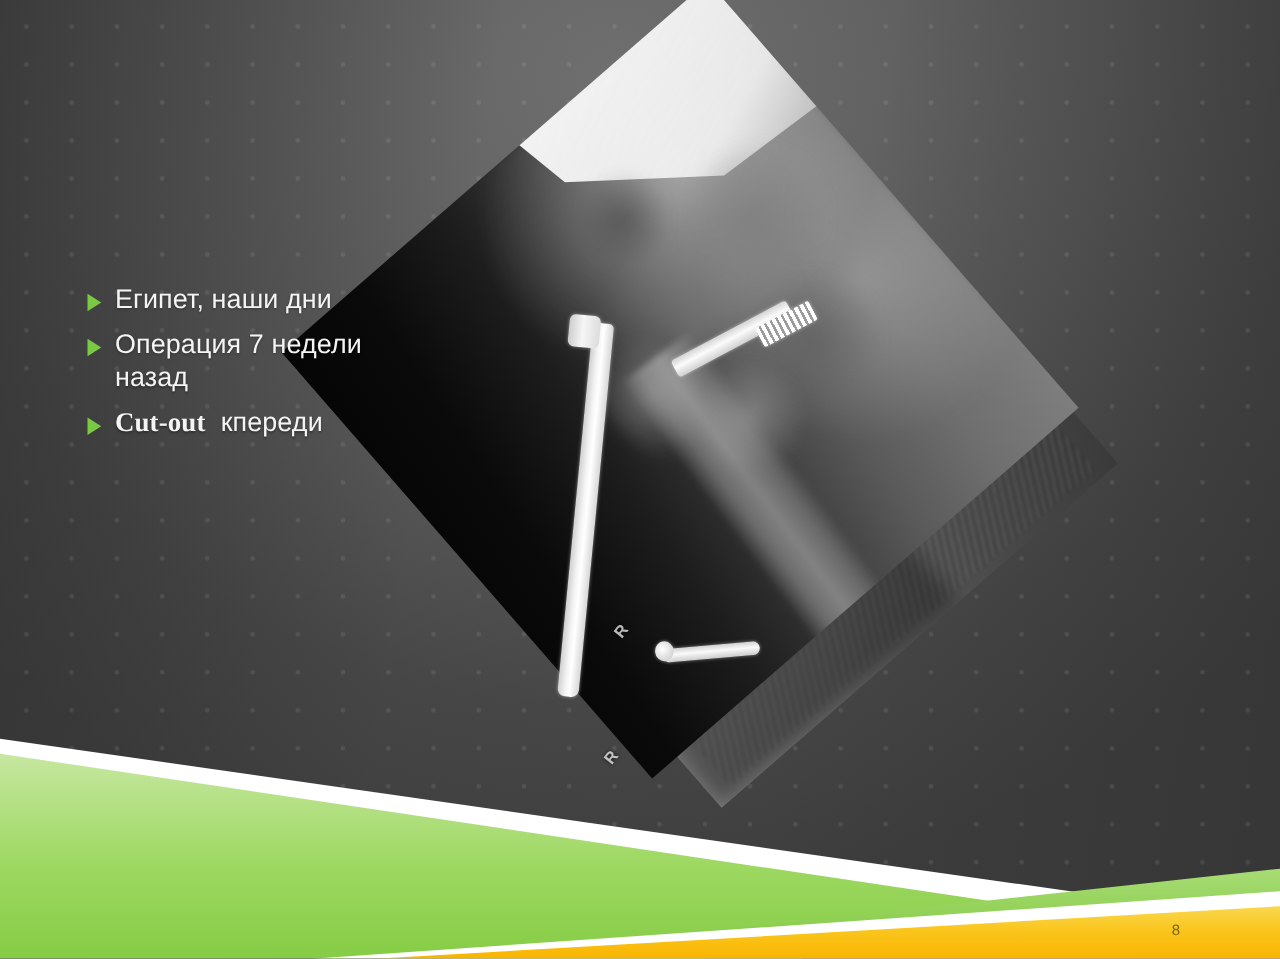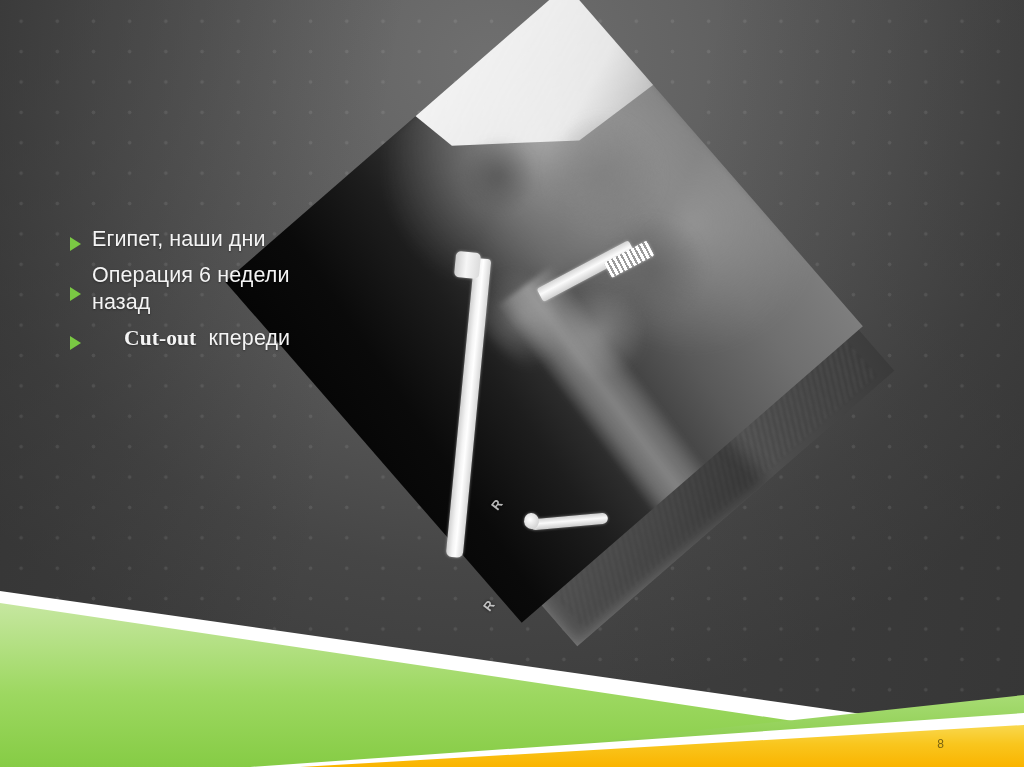--- a/index.html
+++ b/index.html
@@ -167,39 +167,39 @@
   }
   #r1{left:492px;top:497px;transform:rotate(-52deg);}
   #r2{left:484px;top:598px;transform:rotate(-52deg);}
 
   
   .bullets{
     position:absolute;left:70px;top:226px;width:270px;
     color:#f2f2f2;
   }
   .bullet-row{
-    display:flex;align-items:center;
+    display:flex;align-items:flex-start;
     margin-bottom:9px;
   }
   .tri{
     flex:0 0 auto;
     width:0;height:0;
     border-left:11px solid #7ac943;
     border-top:7px solid transparent;
     border-bottom:7px solid transparent;
     margin-top:9px;margin-right:11px;
   }
   .btxt{
     font-size:21.5px;line-height:1.26;
     color:#f4f4f4;
     letter-spacing:.1px;
     text-shadow:0 1px 2px rgba(0,0,0,.35);
   }
   .btxt .num{font-weight:700;}
-  .btxt .serif{font-family:"Liberation Serif",serif;font-weight:700;margin-left:32px;}
+  .btxt .serif{font-family:"Liberation Serif",serif;font-weight:700;}
   .btxt .fem{font-size:23px;font-weight:400;}
 
   
   .deco{position:absolute;left:0;bottom:0;width:1024px;height:200px;pointer-events:none;}
   .deco svg{display:block;width:1024px;height:200px;}
 
   
   .pagenum{
     position:absolute;right:80px;bottom:16px;
     font-size:12px;color:#7a6410;font-weight:400;
@@ -248,21 +248,21 @@
   <div class="bullets">
 
     <div class="bullet-row">
       <div class="tri"></div>
       <div class="btxt">Египет, наши дни</div>
     </div>
 
 
     <div class="bullet-row">
       <div class="tri"></div>
-      <div class="btxt">Операция 6 недели назад</div>
+      <div class="btxt">Операция 7 недели назад</div>
     </div>
 
     <div class="bullet-row">
       <div class="tri"></div>
       <div class="btxt">
         <span class="serif">Cut-out</span>&nbsp;
         <span>кпереди</span>
       </div>
     </div>
 

